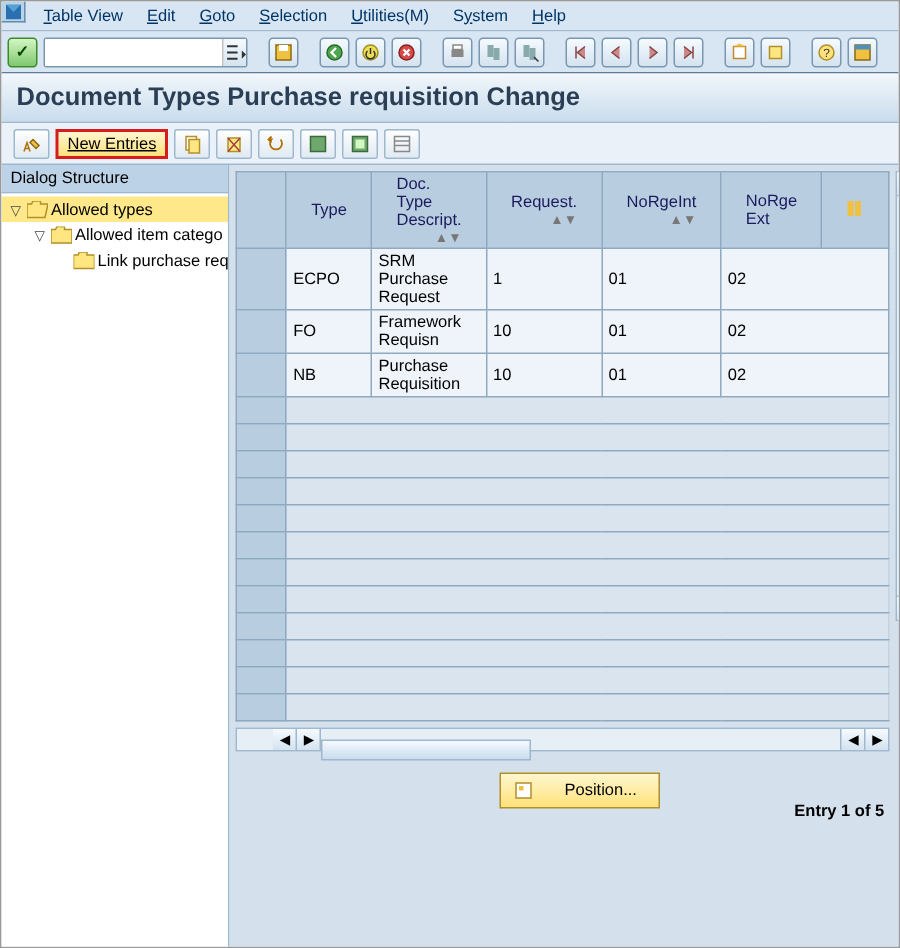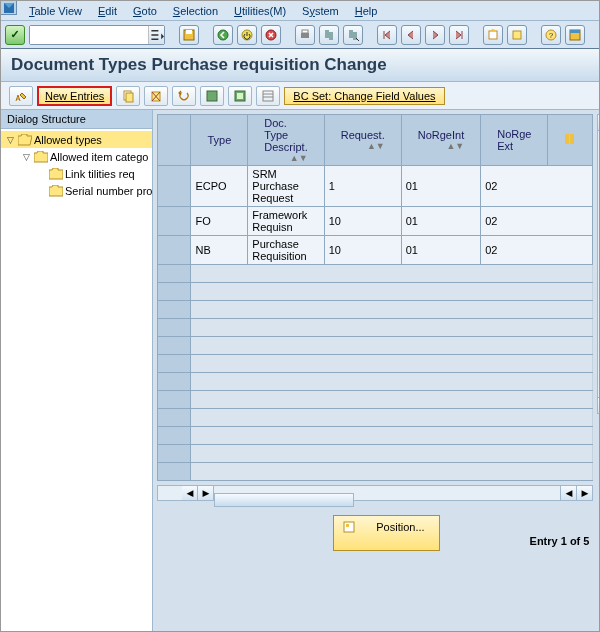--- a/index.html
+++ b/index.html
@@ -242,21 +242,21 @@
     display:flex;
     align-items:center;
     justify-content:center;
     padding:10px 0 6px;
     gap: 30px;
     position:relative;
   }
   .position-btn{
     background:linear-gradient(#fff6cf,#ffe27a);
     border:1px solid #b38f2a;
-    padding:4px 14px 16px 8px;
+    padding:4px 14px 4px 8px;
     font-size:11px;
     display:flex;align-items:center;gap:20px;
     cursor:pointer;
   }
   .entry-count{
     position:absolute;
     right:30px; top:30px;
     font-size:11px;
     color:#000;
     font-weight:bold;
@@ -426,21 +426,20 @@
         <rect x="4" y="4" width="6" height="6" fill="#d4f5c4"></rect>
       </svg>
     </div>
   <div class="app-btn">
       <svg class="svg-ic" viewBox="0 0 14 14">
         <rect x="2" y="2" width="10" height="10" fill="none" stroke="#888"></rect>
         <line x1="2" y1="5" x2="12" y2="5" stroke="#888"></line>
         <line x1="2" y1="8" x2="12" y2="8" stroke="#888"></line>
       </svg>
     </div>
-  <div class="bcset">BC Set: Change Field Values</div>
 </div>
 
 <div class="main">
   <div class="leftpane">
     <div class="lp-header">Dialog Structure</div>
     <div class="tree">
       <div class="tree-row selected">
         <span class="expander">▽</span>
         <svg class="folder-icon" viewBox="0 0 14 12">
             <path d="M0 2 L3 2 L4 0 L9 0 L9 2 L14 2 L12 11 L0 11 Z" fill="#ffe680" stroke="#b38f2a"></path>
@@ -451,27 +450,21 @@
         <span class="expander">▽</span>
         <svg class="folder-icon" viewBox="0 0 14 12">
             <path d="M0 2 L3 2 L4 0 L9 0 L9 2 L14 2 L14 11 L0 11 Z" fill="#ffe680" stroke="#b38f2a"></path>
           </svg>
         <span>Allowed item catego</span>
       </div>
       <div class="tree-row indent-2">
         <svg class="folder-icon" viewBox="0 0 14 12">
             <path d="M0 2 L3 2 L4 0 L9 0 L9 2 L14 2 L14 11 L0 11 Z" fill="#ffe680" stroke="#b38f2a"></path>
           </svg>
-        <span>Link tilities req</span>
-      </div>
-      <div class="tree-row indent-2">
-        <svg class="folder-icon" viewBox="0 0 14 12">
-            <path d="M0 2 L3 2 L4 0 L9 0 L9 2 L14 2 L14 11 L0 11 Z" fill="#ffe680" stroke="#b38f2a"></path>
-          </svg>
-        <span>Serial number pro</span>
+        <span>Link purchase req</span>
       </div>
     </div>
   </div>
 
   <div class="rightpane">
     <div class="grid-wrap" style="margin-right:26px;">
     <table class="grid">
       <thead>
         <tr>
           <th class="rowmark-th"></th>

